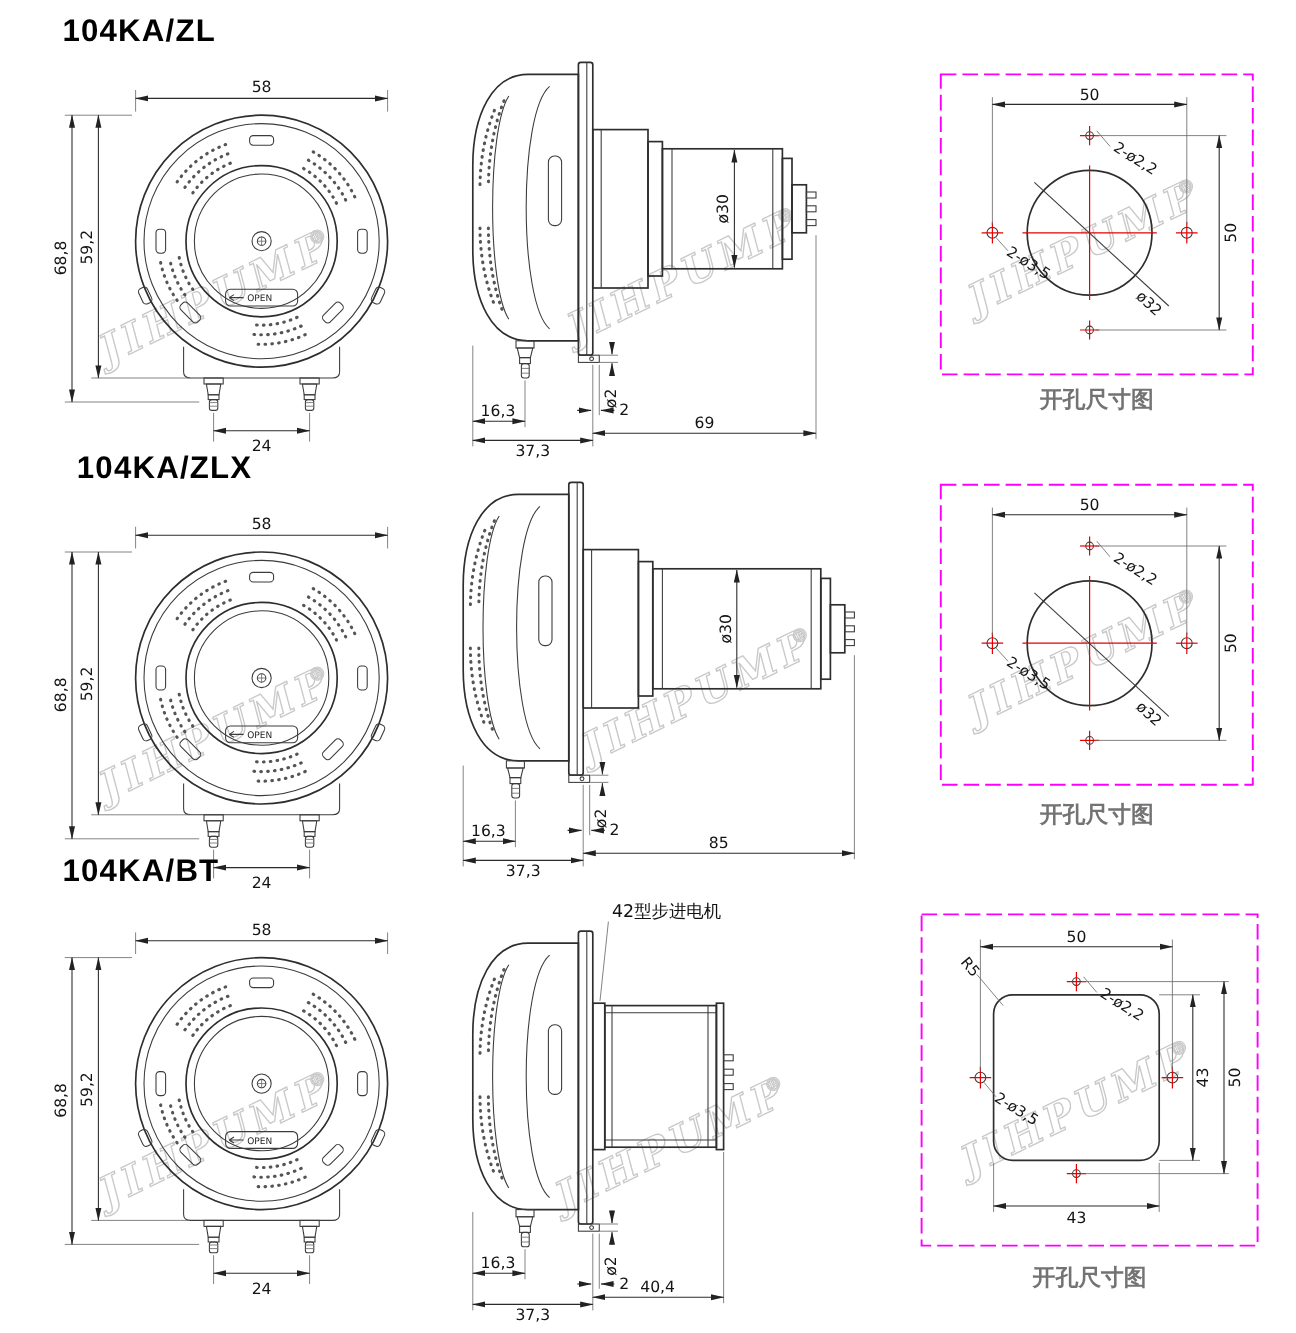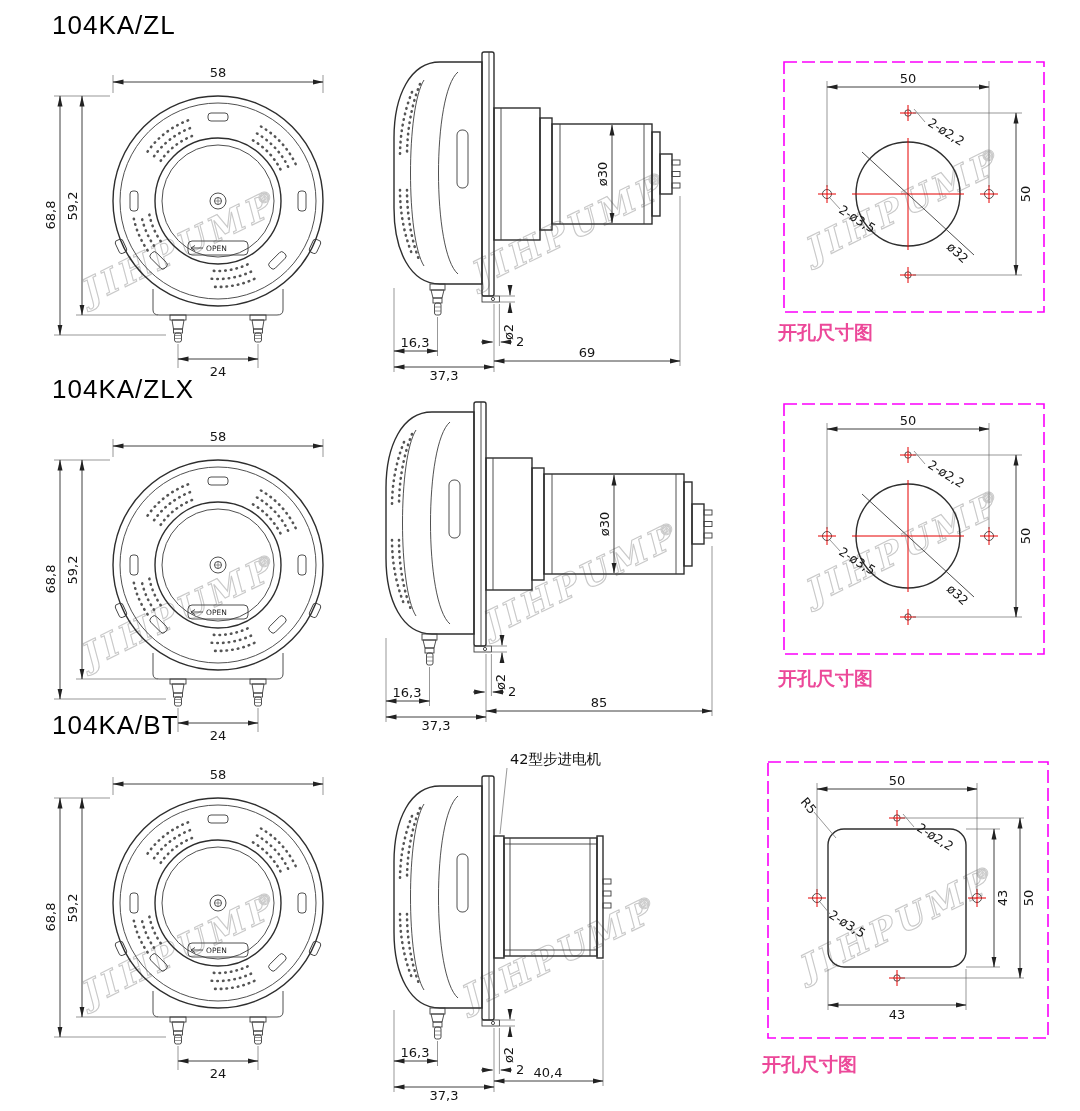--- a/index.html
+++ b/index.html
@@ -1,19 +1,19 @@
 <!DOCTYPE html>
 <html><head>
 <meta charset="utf-8">
 <style>
   html,body{margin:0;padding:0;background:#fff;}
   #canvas{position:relative;width:1080px;height:1111px;background:#fff;overflow:hidden;
           font-family:"Liberation Sans",sans-serif;}
-  .title{position:absolute;font-size:26px;color:#000;letter-spacing:1px;font-weight:400;}
-  .caption{position:absolute;font-weight:bold;font-size:19px;color:#ec4899;
+  .title{position:absolute;font-size:26px;color:#000;letter-spacing:1px;font-weight:700;}
+  .caption{position:absolute;font-weight:bold;font-size:19px;color:#737373;text-align:center;
            font-family:"DejaVu Sans",sans-serif;}
   .dw{position:absolute;}
   
   .ln{fill:none;stroke:#2e2e2e;stroke-width:1.4;}
   .ln-t{fill:none;stroke:#3c3c3c;stroke-width:0.9;}
   .dots{fill:none;stroke:#555;stroke-width:2.6;stroke-dasharray:0.5 5.2;stroke-linecap:round;}
   .dim{stroke:#2b2b2b;stroke-width:0.9;fill:none;}
   .ext{stroke:#6b6b6b;stroke-width:0.7;fill:none;}
   .red{stroke:#e60000;stroke-width:1;fill:none;}
   .mag{fill:none;stroke:#fb00fb;stroke-width:1.6;stroke-dasharray:13 5;}
@@ -219,21 +219,21 @@
     <text class="dtxt" x="130" y="27" text-anchor="middle">50</text>
     <line class="ext" x1="135" y1="57" x2="244" y2="57"></line>
     <line class="ext" x1="135" y1="219" x2="244" y2="219"></line>
     <line class="dim" x1="238" y1="57" x2="238" y2="219" marker-start="url(#arr)" marker-end="url(#arr)"></line>
     <text class="dtxt" transform="translate(252,138) rotate(-90)" text-anchor="middle">50</text>
   </svg>
   <div class="caption" style="left:778px;top:320px;width:272px">开孔尺寸图</div>
 </div>
 
 <div>
-  <div class="title" style="left:52px;top:374px">104KA/ZLX</div>
+  <div class="title" style="left:64px;top:374px">104KA/ZLX</div>
 
   <svg class="dw" style="left:38px;top:420px" width="310" height="326" viewBox="0 0 310 326">
     <g transform="translate(52,248) rotate(-26)">
       <text class="wm">JIHPUMP</text>
       <text class="wm-r" x="196" y="-14">®</text>
     </g>
     <use href="#front-pump" x="55" y="15"></use>
     <line class="ext" x1="75" y1="37" x2="75" y2="19"></line>
     <line class="ext" x1="285" y1="37" x2="285" y2="19"></line>
     <line class="dim" x1="75" y1="26" x2="285" y2="26" marker-start="url(#arr)" marker-end="url(#arr)"></line>

